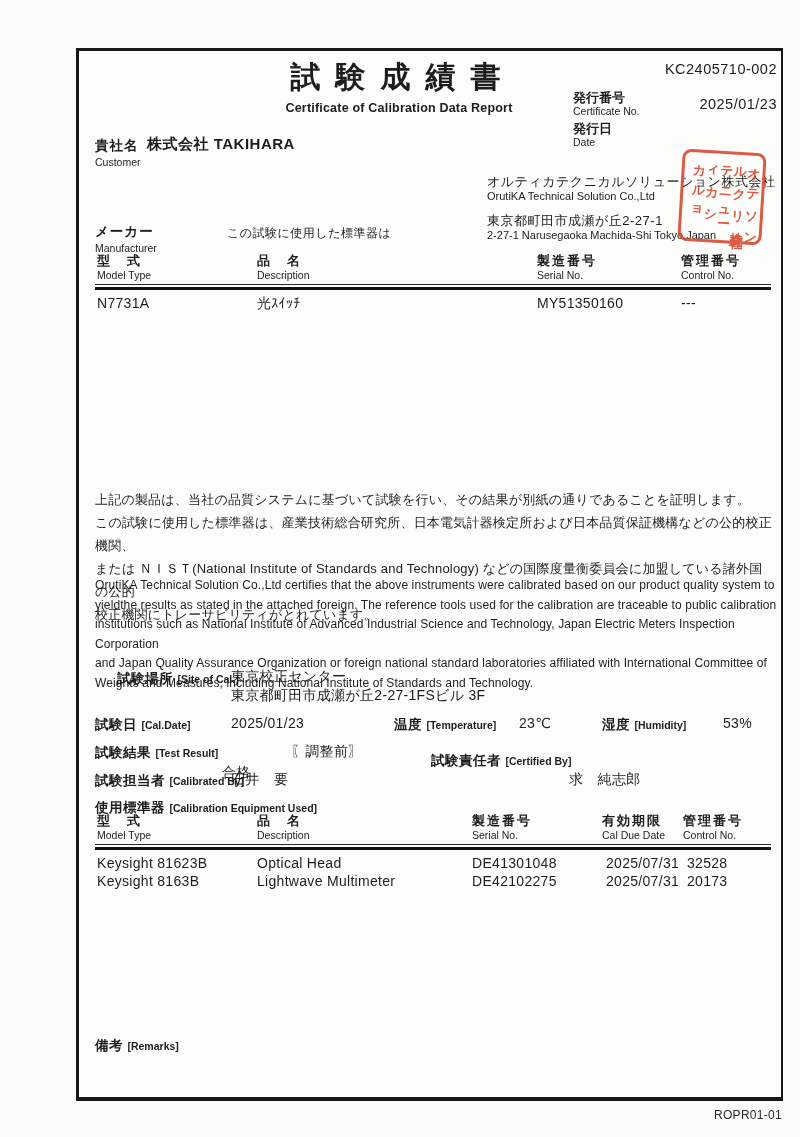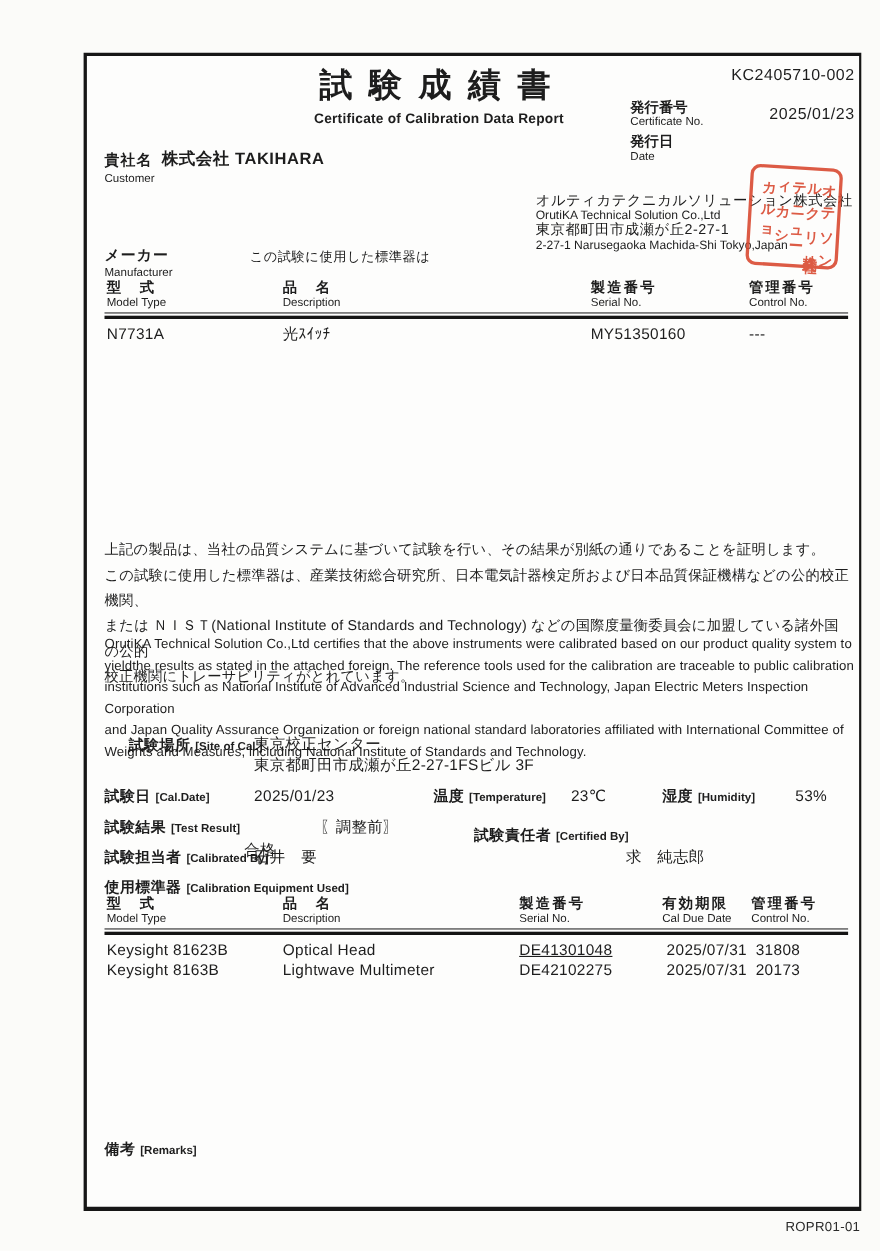--- a/index.html
+++ b/index.html
@@ -32,21 +32,21 @@
   .issue-values{left:548px;top:10px;width:150px;text-align:right;}
   .issue-values .val{font-size:14.5px;letter-spacing:0.5px;}
   .issue-values .val2{margin-top:19px;}
   
   .field-label .jp{font-size:13.5px;font-weight:bold;letter-spacing:1px;}
   .field-label .en{font-size:10.5px;margin-top:1px;}
   .customer-value{left:68px;top:84px;font-size:15px;letter-spacing:0.5px;font-weight:bold;}
   .company-block{left:408px;top:124px;line-height:1;}
   .company-block .jp1{font-size:13px;letter-spacing:0.5px;}
   .company-block .en1{font-size:11px;margin-top:3px;}
-  .company-block .jp2{font-size:13px;margin-top:0;letter-spacing:0.5px;}
+  .company-block .jp2{font-size:13px;margin-top:12px;letter-spacing:0.5px;}
   .company-block .en2{font-size:11px;margin-top:3px;}
   .seal{
     left:601px;top:100px;width:84px;height:92px;
     border:3px solid #d8452c;border-radius:9px;
     transform:rotate(3.5deg);
     color:#d8452c;opacity:0.88;
     writing-mode:vertical-rl;text-orientation:upright;
     font-size:13px;font-weight:bold;line-height:1.05;
     padding:3px 2px;box-sizing:border-box;
     display:flex;justify-content:space-between;
@@ -231,23 +231,23 @@
       </div>
       <div class="hcell" style="left:588px;">
         <div class="jp">管理番号</div>
         <div class="en">Control No.</div>
       </div>
     </div>
     <div class="thickline"></div>
     <div class="rowband">
       <div class="rcell" style="left:2px;">Keysight 81623B</div>
       <div class="rcell" style="left:162px;">Optical Head</div>
-      <div class="rcell" style="left:377px;text-decoration:underline;">DE41301048</div>
+      <div class="rcell" style="left:377px;">DE41301048</div>
       <div class="rcell" style="left:511px;">2025/07/31</div>
-      <div class="rcell" style="left:592px;">31808</div>
+      <div class="rcell" style="left:592px;">32528</div>
     </div>
     <div class="rowband" style="margin-top:0;">
       <div class="rcell" style="left:2px;">Keysight 8163B</div>
       <div class="rcell" style="left:162px;">Lightwave Multimeter</div>
       <div class="rcell" style="left:377px;">DE42102275</div>
       <div class="rcell" style="left:511px;">2025/07/31</div>
       <div class="rcell" style="left:592px;">20173</div>
     </div>
   </div>
 

